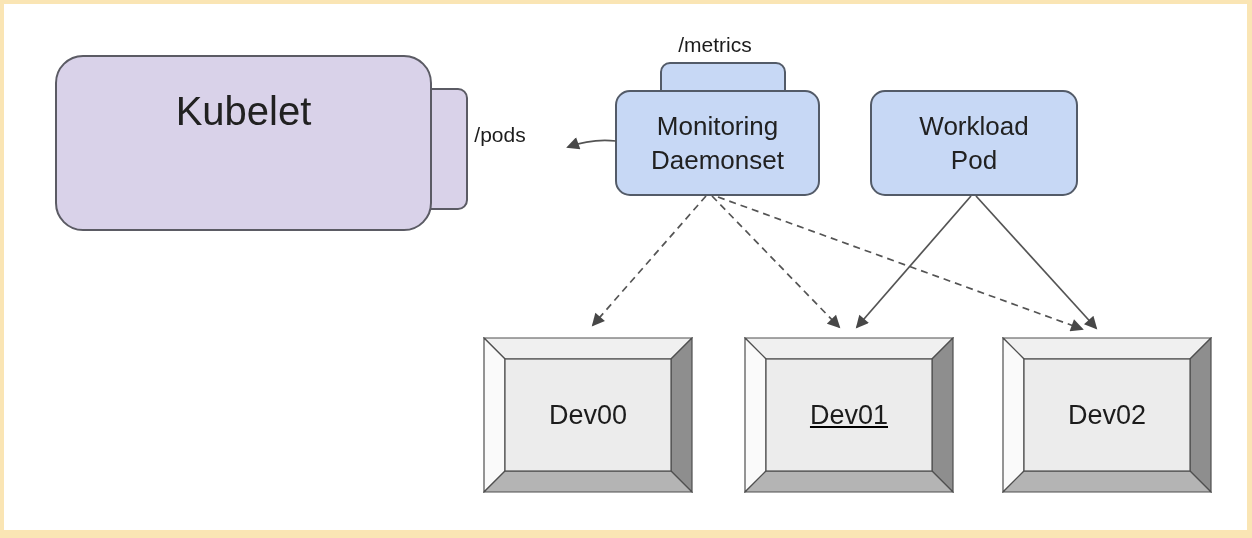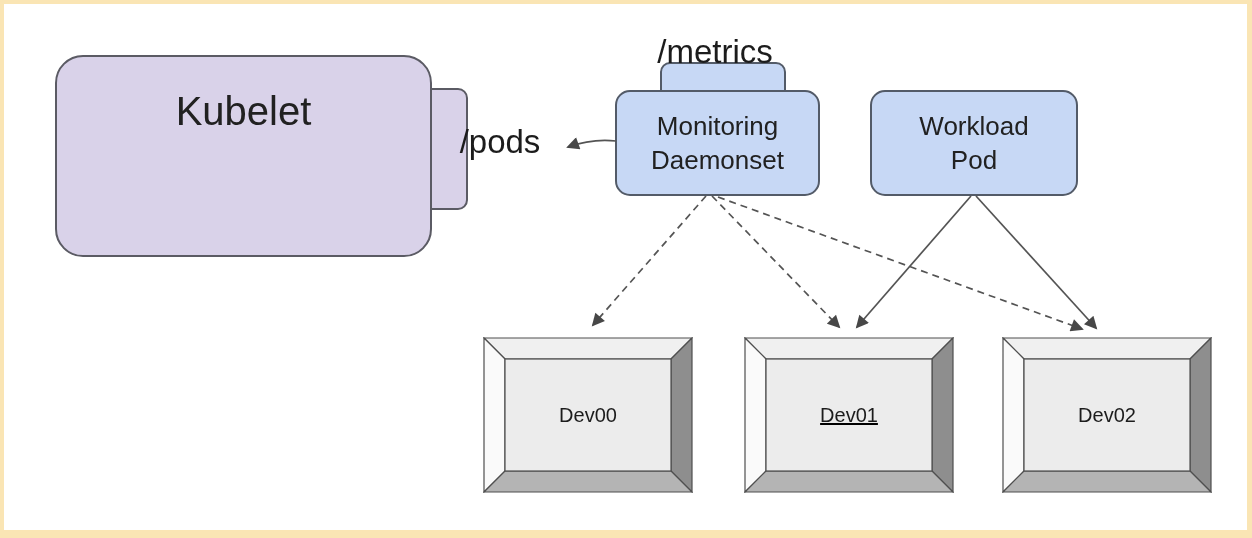--- a/index.html
+++ b/index.html
@@ -29,21 +29,21 @@
   .node {
     position: absolute;
     box-sizing: border-box;
     display: flex;
     align-items: center;
     justify-content: center;
     text-align: center;
     color: #212121;
   }
   .kubelet-box {
-    left: 55px; top: 55px; width: 377px; height: 202px;
+    left: 55px; top: 55px; width: 377px; height: 176px;
     background: #d9d2e9;
     border: 2px solid #5b5b64;
     border-radius: 28px;
     z-index: 3;
     align-items: flex-start;
     padding-top: 32px;
     font-size: 40px;
     line-height: 1.1;
   }
   .kubelet-tab {
@@ -70,40 +70,40 @@
     background: #c7d8f5;
     border: 2px solid #535b68;
     border-radius: 10px 10px 0 0;
     z-index: 2;
   }
 
   
   .endpoint-label {
     position: absolute;
     color: #1c1c1c;
-    font-size: 33px;
+    font-size: 21px;
     text-align: center;
     z-index: 4;
   }
   .metrics-label { left: 655px; top: 33px; width: 120px; }
   .pods-label    { left: 458px; top: 123px; width: 84px; }
 
   
   .device {
     position: absolute;
     width: 210px; height: 156px;
     display: flex;
     align-items: center;
     justify-content: center;
     z-index: 3;
   }
   .device svg.bevel { position: absolute; left: 0; top: 0; }
   .device .device-label {
     position: relative;
-    font-size: 20px;
+    font-size: 27px;
     color: #1c1c1c;
     z-index: 1;
   }
   .dev00 { left: 483px; top: 337px; }
   .dev01 { left: 744px; top: 337px; text-decoration: underline; }
   .dev02 { left: 1002px; top: 337px; }
 
   
   svg.arrows {
     position: absolute;

